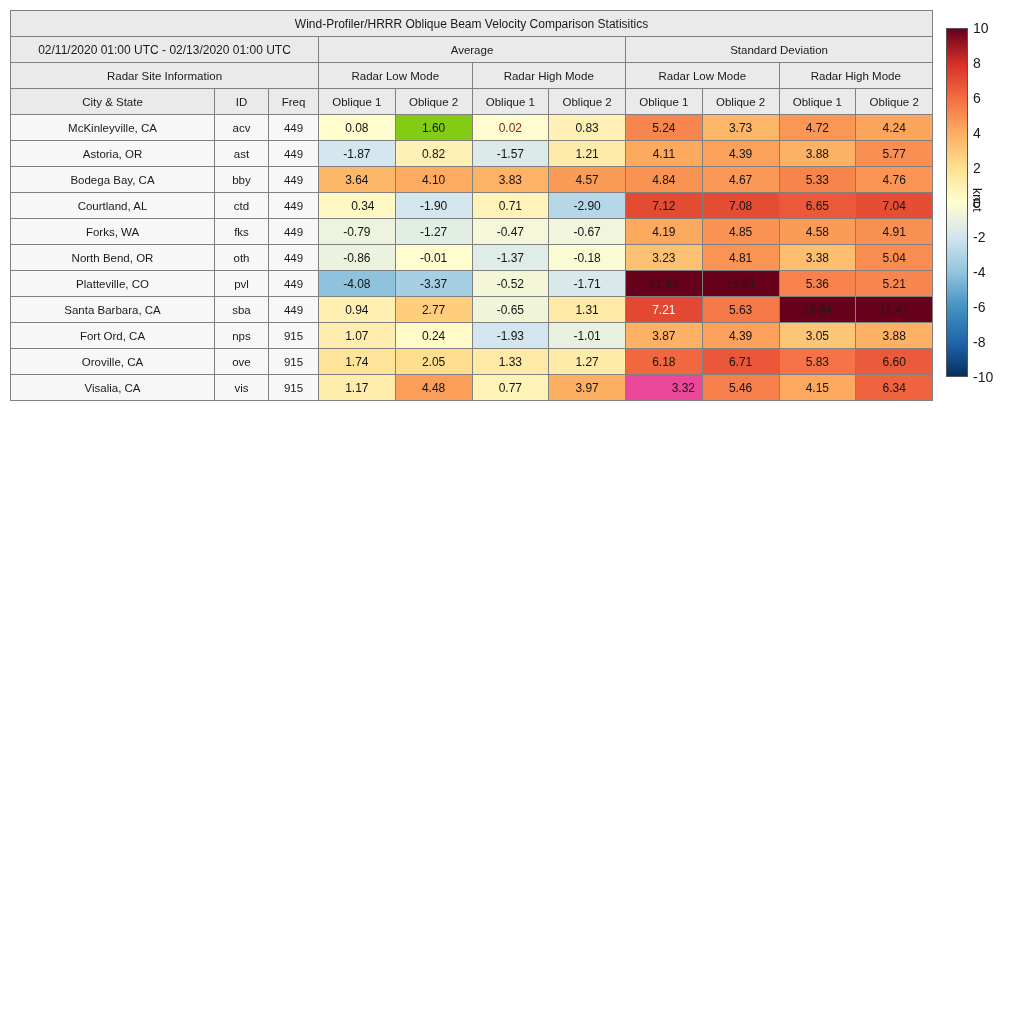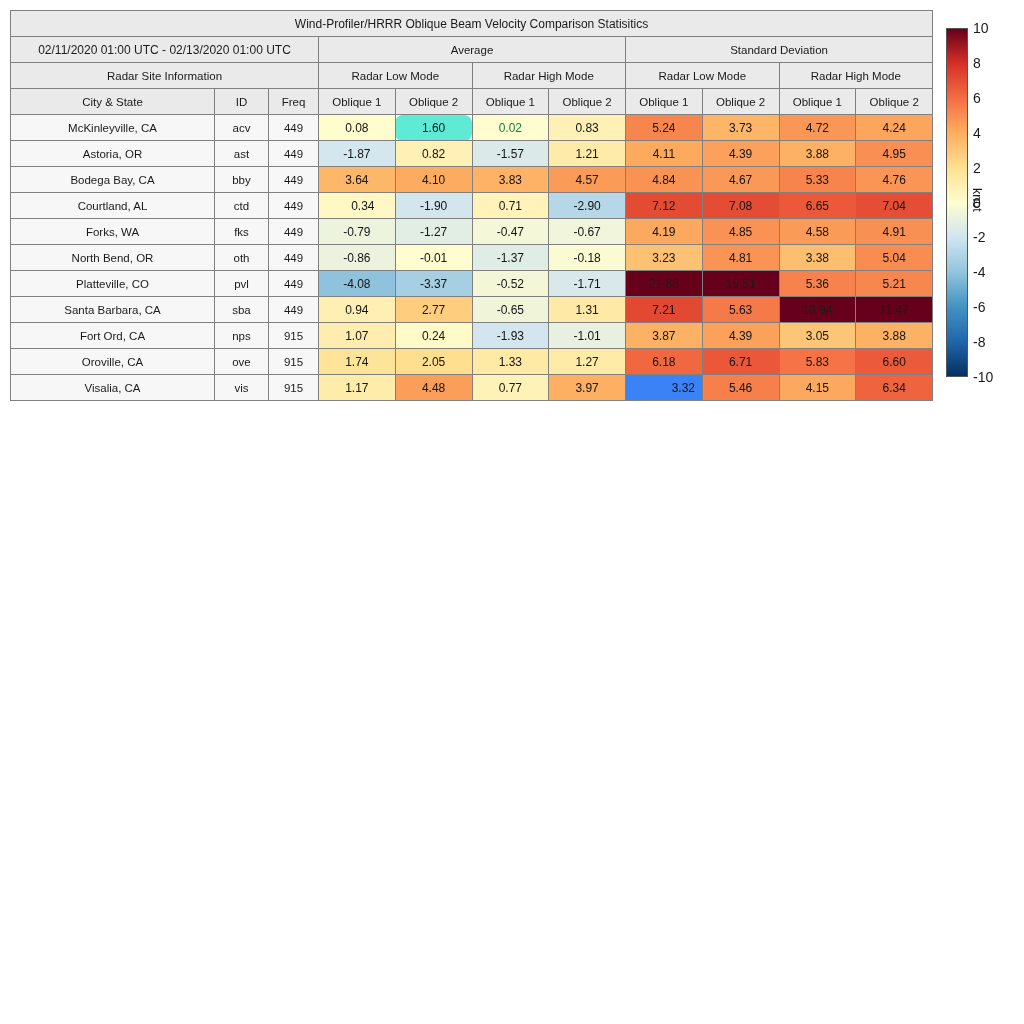--- a/index.html
+++ b/index.html
@@ -107,40 +107,40 @@
           <td class="hdr">Oblique 1</td>
           <td class="hdr">Oblique 2</td>
           <td class="hdr">Oblique 1</td>
           <td class="hdr">Oblique 2</td>
         </tr>
         <tr>
           <td class="sitecell">McKinleyville, CA</td>
           <td class="sitecell">acv</td>
           <td class="sitecell">449</td>
           <td class="numcell" style="background-color: rgb(255, 252, 205); color: rgb(20, 20, 20);">0.08</td>
-          <td class="numcell" style="background-color: #5eead4; color: rgb(20, 20, 20); border-radius: 8px;">1.60</td>
-          <td class="numcell" style="background-color: rgb(255, 253, 207); color: #15803d;">0.02</td>
+          <td class="numcell" style="background-color: #84cc16; color: rgb(20, 20, 20);">1.60</td>
+          <td class="numcell" style="background-color: rgb(255, 253, 207); color: #7f1d1d;">0.02</td>
           <td class="numcell" style="background-color: rgb(255, 241, 181); color: rgb(20, 20, 20);">0.83</td>
           <td class="numcell" style="background-color: rgb(247, 134, 78); color: rgb(20, 20, 20);">5.24</td>
           <td class="numcell" style="background-color: rgb(253, 181, 103); color: rgb(20, 20, 20);">3.73</td>
           <td class="numcell" style="background-color: rgb(250, 151, 86); color: rgb(20, 20, 20);">4.72</td>
           <td class="numcell" style="background-color: rgb(252, 166, 93); color: rgb(20, 20, 20);">4.24</td>
         </tr>
         <tr>
           <td class="sitecell">Astoria, OR</td>
           <td class="sitecell">ast</td>
           <td class="sitecell">449</td>
           <td class="numcell" style="background-color: rgb(212, 231, 238); color: rgb(20, 20, 20);">-1.87</td>
           <td class="numcell" style="background-color: rgb(255, 241, 182); color: rgb(20, 20, 20);">0.82</td>
           <td class="numcell" style="background-color: rgb(219, 234, 233); color: rgb(20, 20, 20);">-1.57</td>
           <td class="numcell" style="background-color: rgb(254, 235, 169); color: rgb(20, 20, 20);">1.21</td>
           <td class="numcell" style="background-color: rgb(253, 170, 95); color: rgb(20, 20, 20);">4.11</td>
           <td class="numcell" style="background-color: rgb(251, 161, 91); color: rgb(20, 20, 20);">4.39</td>
           <td class="numcell" style="background-color: rgb(253, 177, 100); color: rgb(20, 20, 20);">3.88</td>
-          <td class="numcell" style="background-color: rgb(249, 143, 83); color: rgb(20, 20, 20);">4.95</td>
+          <td class="numcell" style="background-color: rgb(249, 143, 83); color: rgb(20, 20, 20);">5.77</td>
         </tr>
         <tr>
           <td class="sitecell">Bodega Bay, CA</td>
           <td class="sitecell">bby</td>
           <td class="sitecell">449</td>
           <td class="numcell" style="background-color: rgb(253, 183, 105); color: rgb(20, 20, 20);">3.64</td>
           <td class="numcell" style="background-color: rgb(253, 171, 96); color: rgb(20, 20, 20);">4.10</td>
           <td class="numcell" style="background-color: rgb(253, 178, 101); color: rgb(20, 20, 20);">3.83</td>
           <td class="numcell" style="background-color: rgb(250, 155, 88); color: rgb(20, 20, 20);">4.57</td>
           <td class="numcell" style="background-color: rgb(249, 147, 84); color: rgb(20, 20, 20);">4.84</td>
@@ -201,21 +201,21 @@
           <td class="numcell" style="background-color: rgb(248, 135, 79); color: rgb(20, 20, 20);">5.21</td>
         </tr>
         <tr>
           <td class="sitecell">Santa Barbara, CA</td>
           <td class="sitecell">sba</td>
           <td class="sitecell">449</td>
           <td class="numcell" style="background-color: rgb(255, 239, 178); color: rgb(20, 20, 20);">0.94</td>
           <td class="numcell" style="background-color: rgb(254, 205, 126); color: rgb(20, 20, 20);">2.77</td>
           <td class="numcell" style="background-color: rgb(240, 245, 218); color: rgb(20, 20, 20);">-0.65</td>
           <td class="numcell" style="background-color: rgb(254, 234, 166); color: rgb(20, 20, 20);">1.31</td>
-          <td class="numcell" style="background-color: rgb(226, 72, 50); color: #000000; margin-top: 48px;">7.21</td>
+          <td class="numcell" style="background-color: rgb(226, 72, 50); color: #ffffff; margin-top: 48px;">7.21</td>
           <td class="numcell" style="background-color: rgb(246, 121, 73); color: rgb(20, 20, 20);">5.63</td>
           <td class="numcell" style="background-color: rgb(103, 0, 26); color: rgb(28, 28, 28);">13.94</td>
           <td class="numcell" style="background-color: rgb(103, 0, 26); color: rgb(28, 28, 28);">11.47</td>
         </tr>
         <tr>
           <td class="sitecell">Fort Ord, CA</td>
           <td class="sitecell">nps</td>
           <td class="sitecell">915</td>
           <td class="numcell" style="background-color: rgb(254, 237, 174); color: rgb(20, 20, 20);">1.07</td>
           <td class="numcell" style="background-color: rgb(255, 250, 200); color: rgb(20, 20, 20);">0.24</td>
@@ -240,21 +240,21 @@
           <td class="numcell" style="background-color: rgb(235, 91, 59); color: rgb(20, 20, 20);">6.60</td>
         </tr>
         <tr>
           <td class="sitecell">Visalia, CA</td>
           <td class="sitecell">vis</td>
           <td class="sitecell">915</td>
           <td class="numcell" style="background-color: rgb(254, 236, 171); color: rgb(20, 20, 20);">1.17</td>
           <td class="numcell" style="background-color: rgb(251, 158, 90); color: rgb(20, 20, 20);">4.48</td>
           <td class="numcell" style="background-color: rgb(255, 242, 183); color: rgb(20, 20, 20);">0.77</td>
           <td class="numcell" style="background-color: rgb(253, 175, 98); color: rgb(20, 20, 20);">3.97</td>
-          <td class="numcell" style="background-color: #3b82f6; color: rgb(20, 20, 20); padding-left: 41px;">3.32</td>
+          <td class="numcell" style="background-color: #ec4899; color: rgb(20, 20, 20); padding-left: 41px;">3.32</td>
           <td class="numcell" style="background-color: rgb(246, 127, 75); color: rgb(20, 20, 20);">5.46</td>
           <td class="numcell" style="background-color: rgb(252, 169, 95); color: rgb(20, 20, 20);">4.15</td>
           <td class="numcell" style="background-color: rgb(239, 99, 62); color: rgb(20, 20, 20);">6.34</td>
         </tr>
       </tbody>
   </table>
 </div>
 
 <div id="colorbar-group">
   <div id="colorbar-bar" style="background: linear-gradient(rgb(103, 0, 26), rgb(215, 48, 39), rgb(244, 109, 67), rgb(253, 174, 97), rgb(254, 224, 144), rgb(255, 253, 208), rgb(209, 229, 240), rgb(146, 197, 222), rgb(67, 147, 195), rgb(33, 102, 172), rgb(5, 48, 97));"></div>

